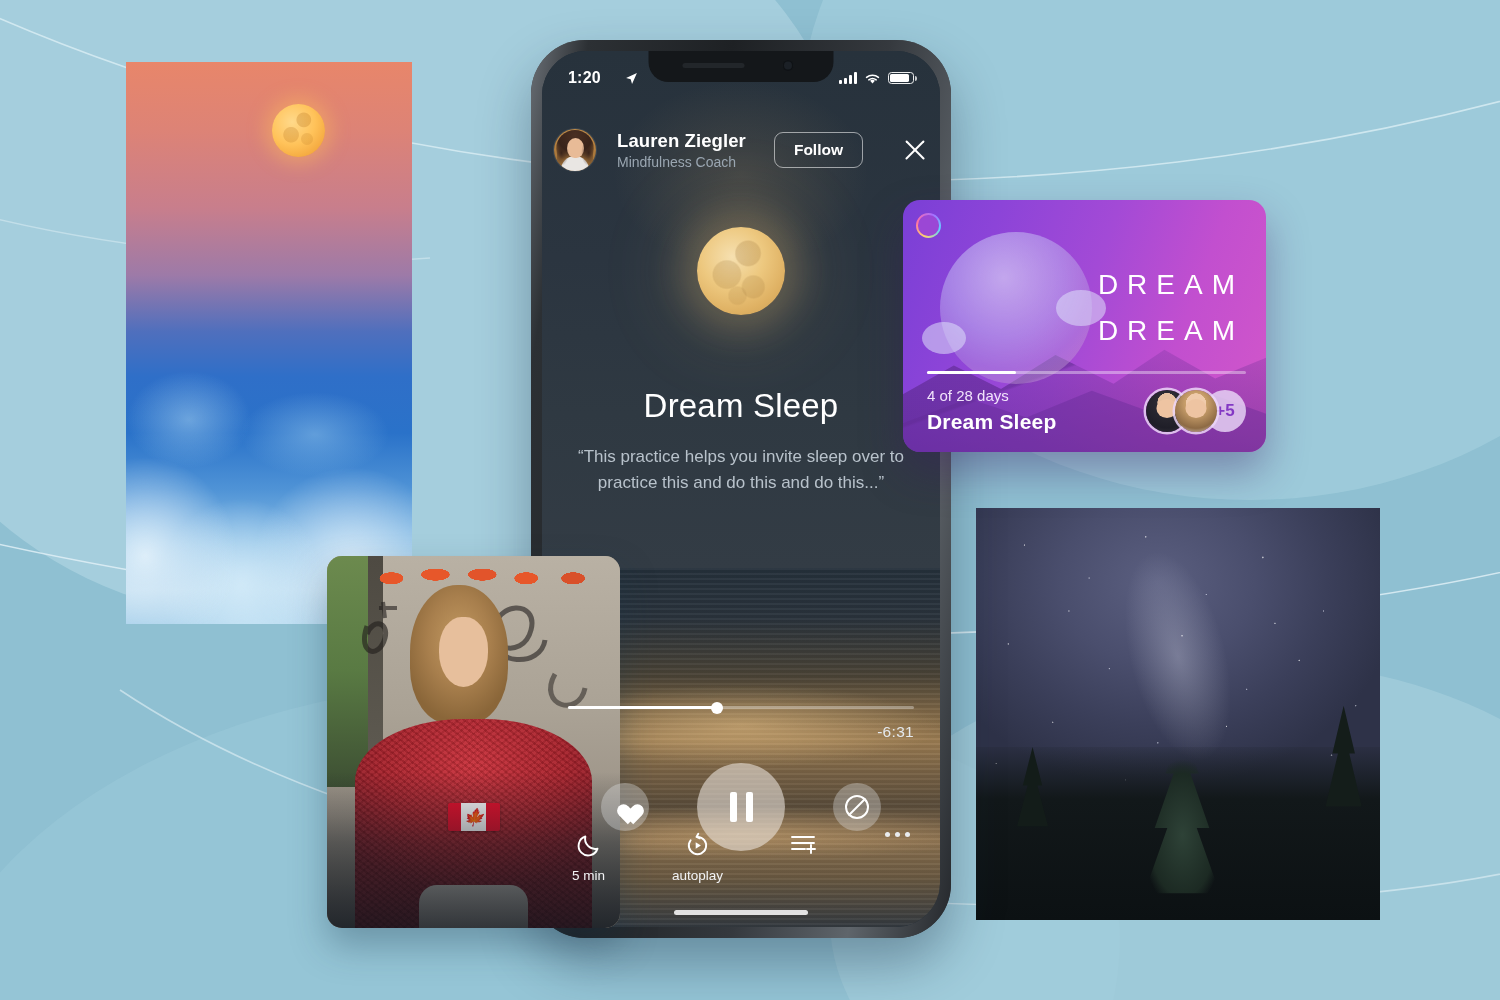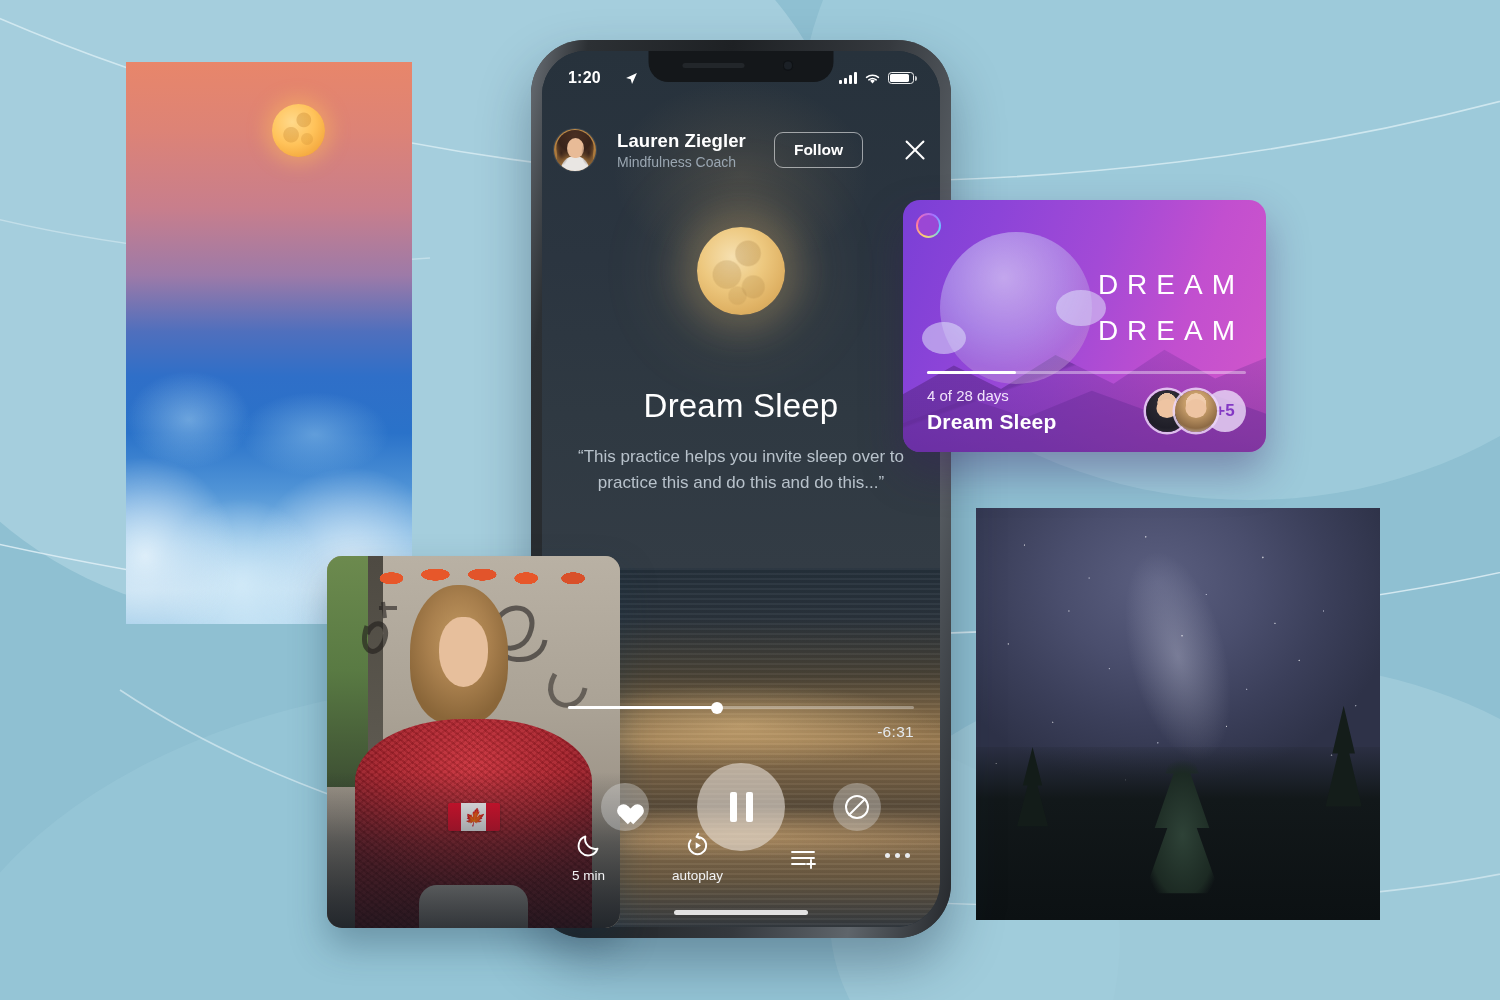--- a/index.html
+++ b/index.html
@@ -298,21 +298,21 @@
   .heart::before,.heart::after{
     content:""; position:absolute; top:0; width:13px; height:19px; background:#fff;
     border-radius:13px 13px 0 0;
   }
   .heart::before{ left:11px; transform:rotate(45deg); transform-origin:0 100%;}
   .heart::after{ left:11px; transform:rotate(-45deg); transform-origin:100% 100%;}
   .no-icon{ width:24px; height:24px; border:2px solid #fff; border-radius:50%; position:relative;}
   .no-icon i{ position:absolute; left:-2px; top:9px; width:24px; height:2px; background:#fff; transform:rotate(-45deg);}
 
   .bottom-bar{ position:absolute; left:0; bottom:44px; width:100%; padding:0 30px; z-index:5;
-    display:flex; align-items:center; justify-content:space-between;}
+    display:flex; align-items:flex-start; justify-content:space-between;}
   .bb-item{ display:flex; flex-direction:column; align-items:center; gap:9px; color:#fff;}
   .bb-label{ font-size:13.5px; color:#f2f3f5; font-weight:500;}
   .moon-svg{ display:block; }
   .dots{ display:flex; gap:5px; align-items:center; padding-bottom:5px;}
   .dots i{ width:5px; height:5px; border-radius:50%; background:#e9ecef; display:block;}
   .home-ind{ position:absolute; left:50%; bottom:12px; transform:translateX(-50%);
     width:134px; height:5px; border-radius:3px; background:rgba(255,255,255,.85); z-index:6;}
 
   
   .card-dream{

